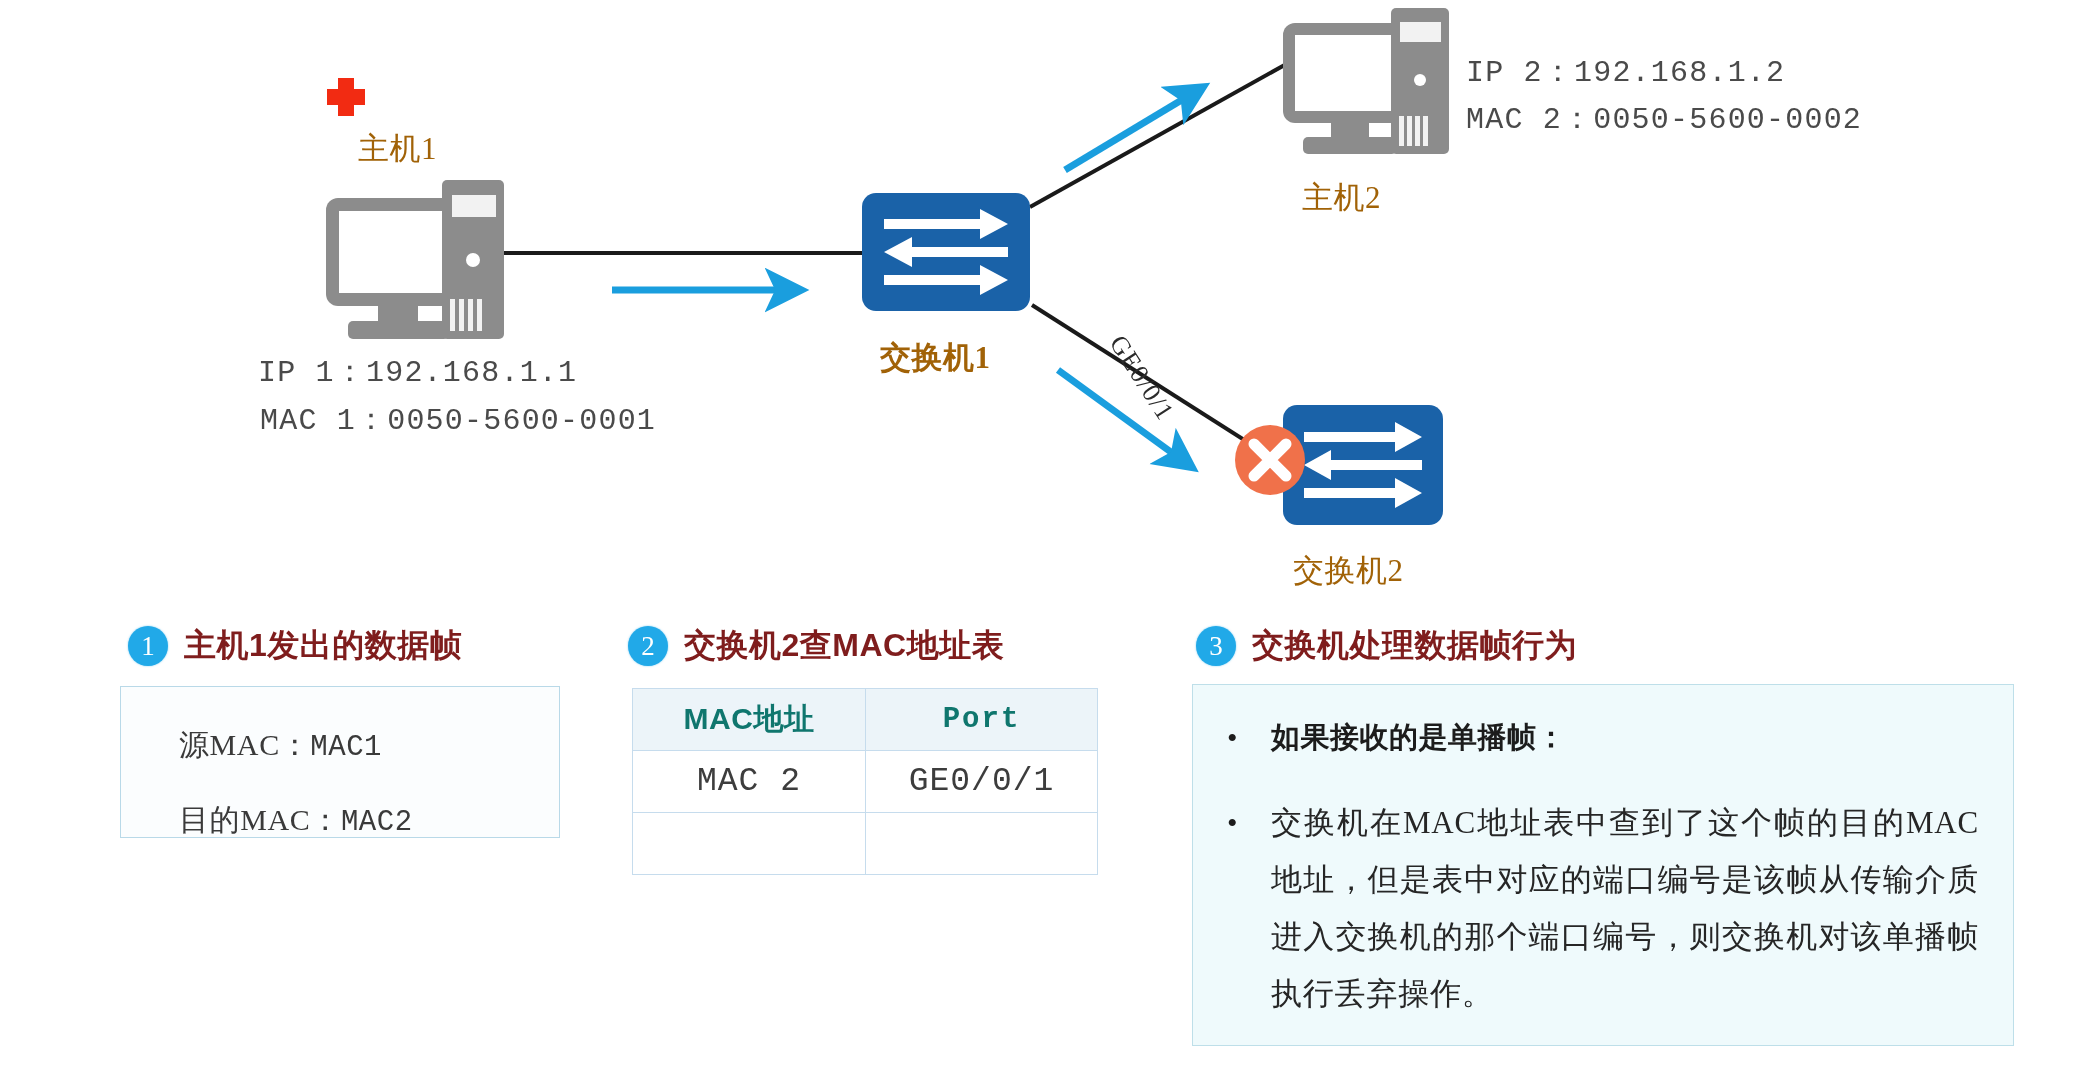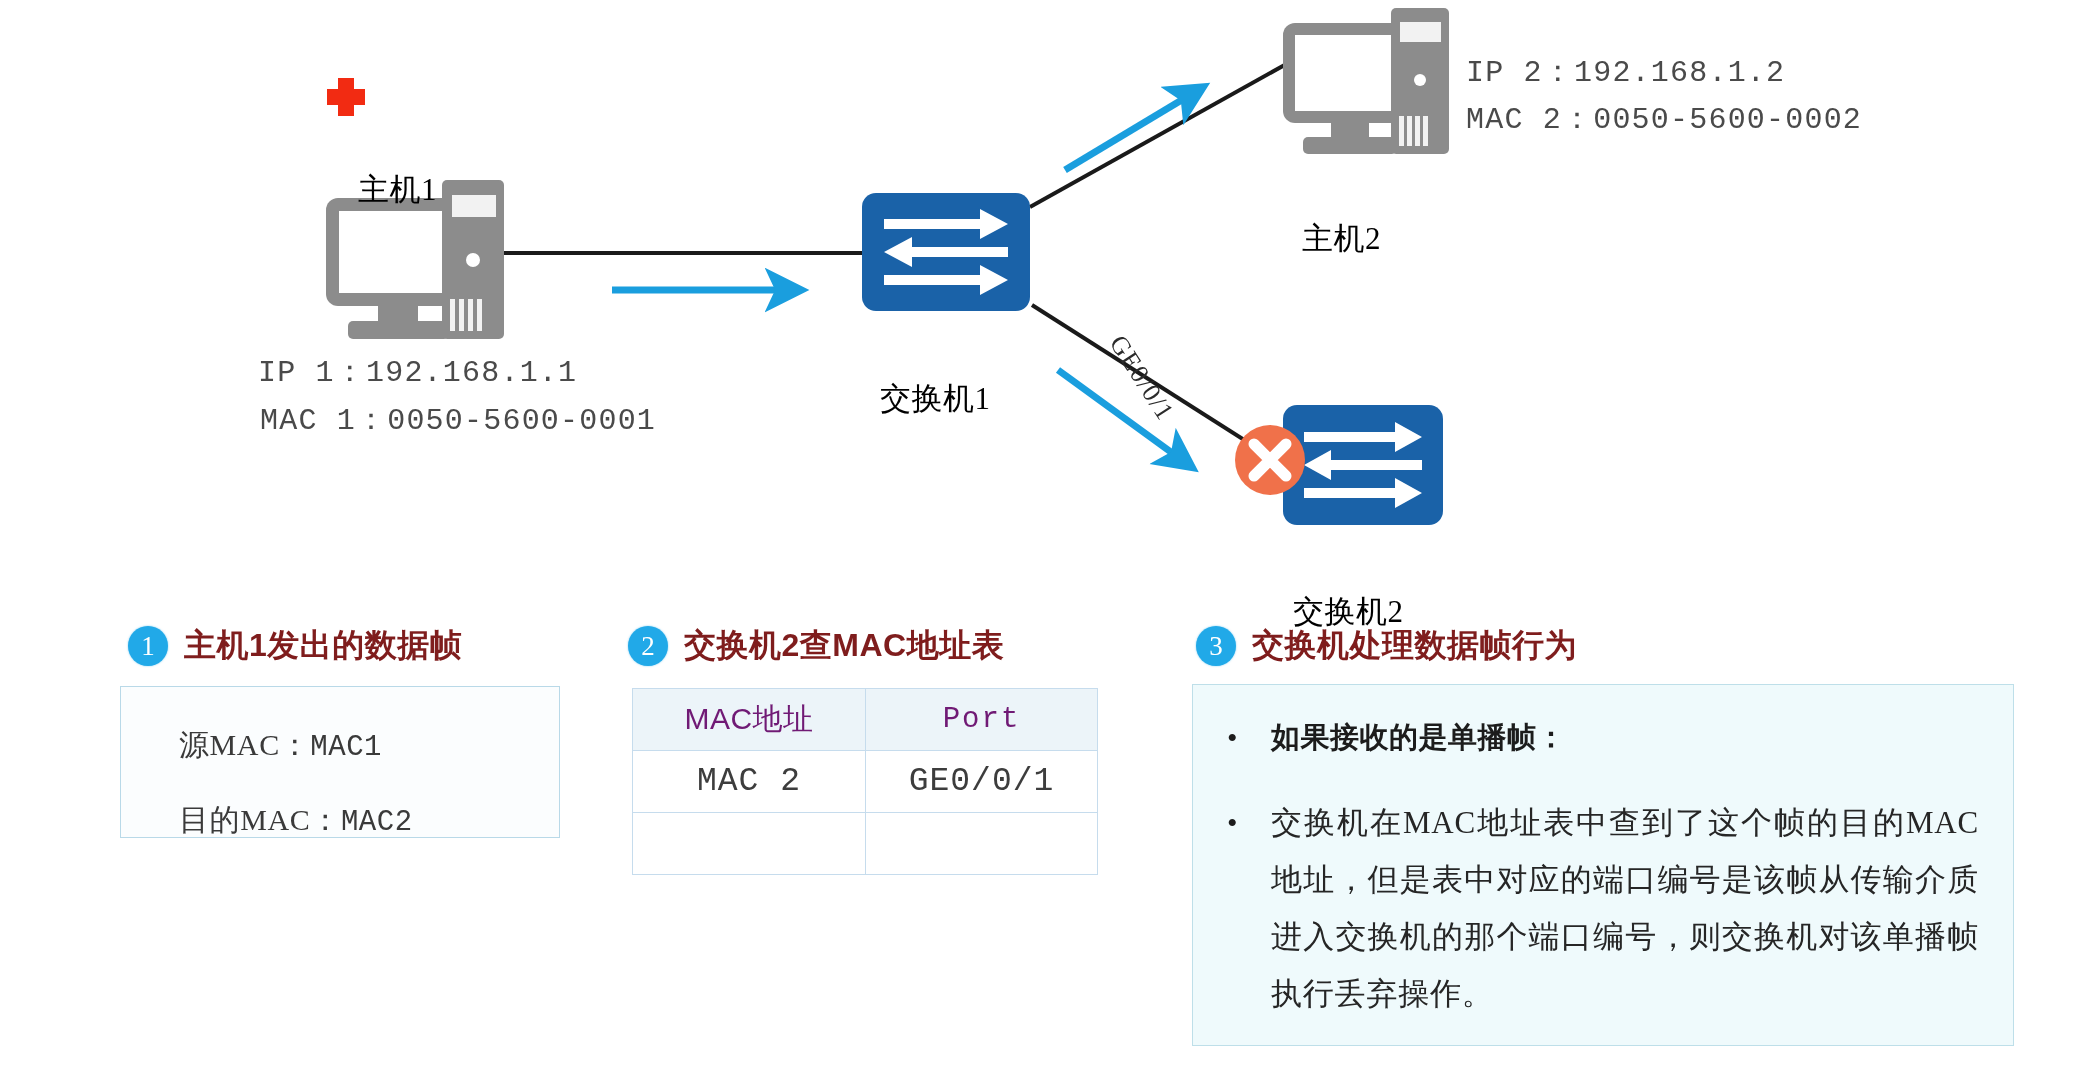--- a/index.html
+++ b/index.html
@@ -23,24 +23,23 @@
     left: 0; top: 0;
     width: 2077px; height: 620px;
     overflow: visible;
   }
 
   
   .node-label {
     position: absolute;
     font-family: "Liberation Serif", "DejaVu Serif", serif;
     font-size: 31px;
-    color: #000000;
-    white-space: nowrap;
-    letter-spacing: 0.5px;
-    margin-top: 41px;
+    color: #a16207;
+    white-space: nowrap;
+    letter-spacing: 0.5px;
   }
   .addr-text {
     position: absolute;
     font-family: "Liberation Mono", "DejaVu Sans Mono", monospace;
     font-size: 30px;
     color: #4a4a4a;
     white-space: nowrap;
     line-height: 47px;
     letter-spacing: 1.2px;
   }
@@ -115,22 +114,22 @@
     border: 1px solid #c6dced;
     height: 62px;
     text-align: center;
     vertical-align: middle;
     font-weight: normal;
   }
   table.mac-table th {
     background: #ecf4f9;
     font-family: "Liberation Sans", "DejaVu Sans", sans-serif;
     font-size: 30px;
-    font-weight: normal;
-    color: #701a75;
+    font-weight: bold;
+    color: #0f766e;
     letter-spacing: 0.5px;
   }
   table.mac-table th.port-head {
     font-family: "Liberation Mono", "DejaVu Sans Mono", monospace;
     font-size: 29px;
     letter-spacing: 2px;
     margin-top: 13px;
   }
   table.mac-table td {
     background: #ffffff;
@@ -269,21 +268,21 @@
   <div class="node-label" style="left:358px; top:128px;">主机1</div>
 
   <div class="addr-text" style="left:258px; top:350px;">IP 1：192.168.1.1</div>
   <div class="addr-text" style="left:260px; top:398px;">MAC 1：0050-5600-0001</div>
 
   <div class="node-label" style="left:1302px; top:177px;">主机2</div>
 
   <div class="addr-text" style="left:1466px; top:50px;">IP 2：192.168.1.2</div>
   <div class="addr-text" style="left:1466px; top:97px;">MAC 2：0050-5600-0002</div>
 
-  <div class="node-label" style="left:880px; top:337px;">交换机1</div>
+  <div class="node-label" style="left:880px; top:337px;font-weight:bold;">交换机1</div>
 
   <div class="node-label" style="left:1293px; top:550px;">交换机2</div>
 
   <div class="port-label" style="left:1128px; top:330px; transform: rotate(57deg); transform-origin: left top;">GE0/0/1</div>
 
   <div class="section" style="left:128px; top:624px;">
     <div class="sec-head">
       <div class="num-badge">1</div>
       <div class="sec-title">主机1发出的数据帧</div>
     </div>

